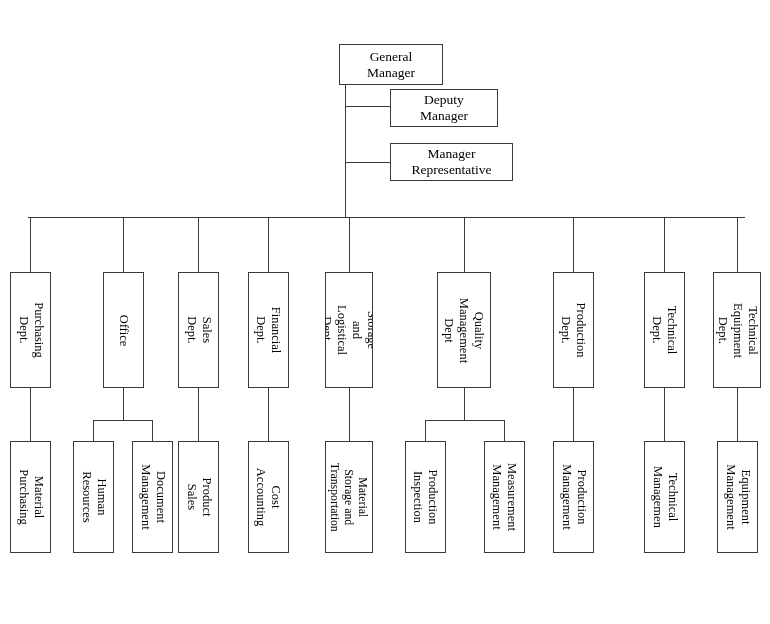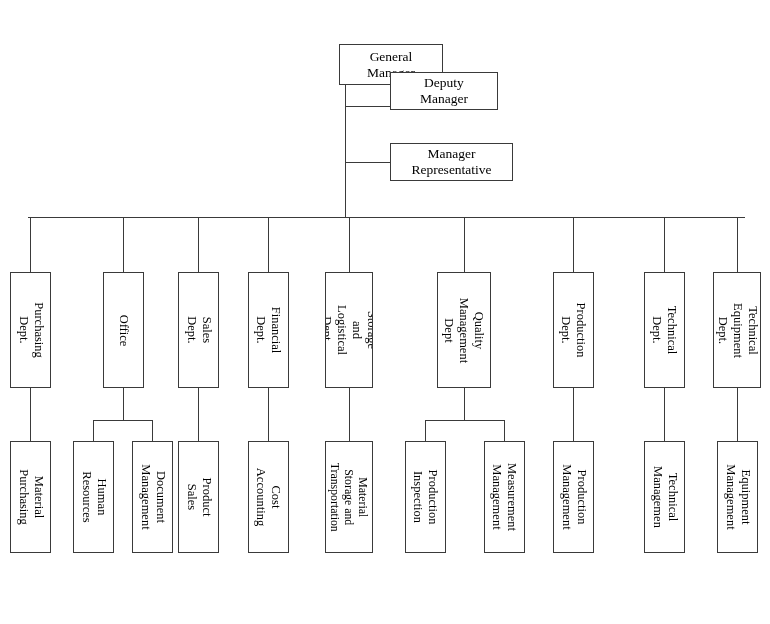--- a/index.html
+++ b/index.html
@@ -100,21 +100,21 @@
   <div class="line v" style="left:464px; top:388px; height:33px;"></div>
   <div class="line h" style="left:425px; top:420px; width:79px;"></div>
   <div class="line v" style="left:425px; top:420px; height:21px;"></div>
   <div class="line v" style="left:504px; top:420px; height:21px;"></div>
 
   <div class="node horiz" style="left:291px; top:44px; width:104px; height:41px;margin-left:48px;">
     <span class="label">General
 Manager</span>
   </div>
 
-  <div class="node horiz" style="left:390px; top:72px; width:108px; height:38px;">
+  <div class="node horiz" style="left:390px; top:89px; width:108px; height:38px;">
     <span class="label">Deputy
 Manager</span>
   </div>
 
   <div class="node horiz" style="left:390px; top:143px; width:123px; height:38px;">
     <span class="label">Manager
 Representative</span>
   </div>
 
   <div class="node vert" style="left:10px; top:272px; width:41px; height:116px;">

